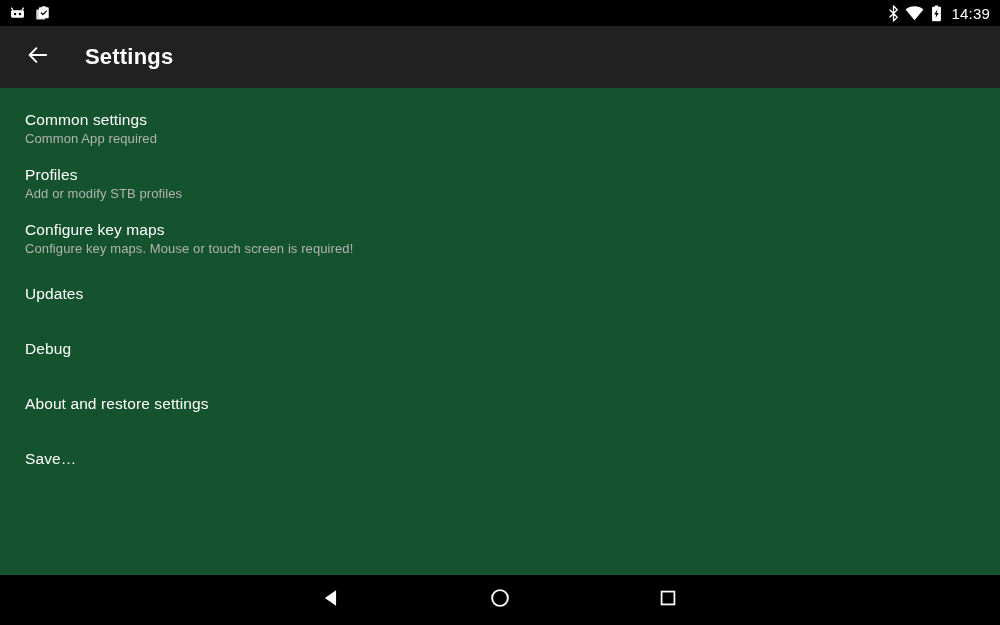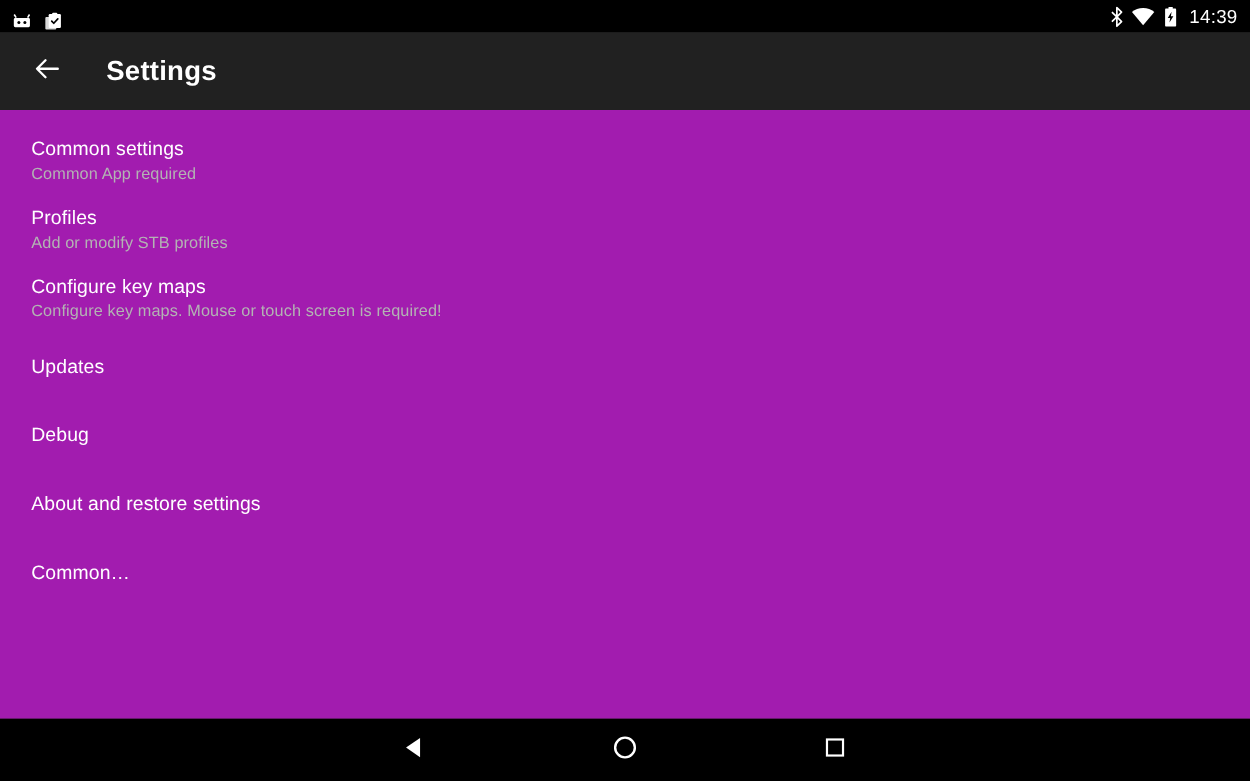--- a/index.html
+++ b/index.html
@@ -24,21 +24,21 @@
   }
 
   
   .status-bar {
     position: absolute;
     top: 0; left: 0;
     width: 1000px;
     height: 26px;
     background: #000000;
     display: flex;
-    align-items: flex-end;
+    align-items: center;
   }
 
   .status-left {
     display: flex;
     align-items: center;
     gap: 8px;
     padding-left: 9px;
   }
 
   .status-right {
@@ -92,21 +92,21 @@
     margin-left: 23px;
     letter-spacing: 0.2px;
   }
 
   
   .content {
     position: absolute;
     top: 88px; left: 0;
     width: 1000px;
     height: 487px;
-    background: #a21caf;
+    background: #14532d;
     padding-top: 13px;
     overflow: hidden;
   }
 
   .pref-item {
     padding: 0 24px 0 25px;
     height: 55px;
     display: flex;
     flex-direction: column;
     justify-content: center;
@@ -240,21 +240,21 @@
 
     <div class="pref-item">
       <div class="pref-title">Debug</div>
     </div>
 
     <div class="pref-item no-summary">
       <div class="pref-title">About and restore settings</div>
     </div>
 
     <div class="pref-item">
-      <div class="pref-title">Common…</div>
+      <div class="pref-title">Save…</div>
     </div>
 
   </div>
 
   <div class="nav-bar">
 
     <div class="nav-btn nav-back">
       <span>
         <svg width="22" height="22" viewBox="0 0 24 24">
           <path d="M16.4 3.6 4.2 12l12.2 8.4z" fill="#ffffff"></path>

